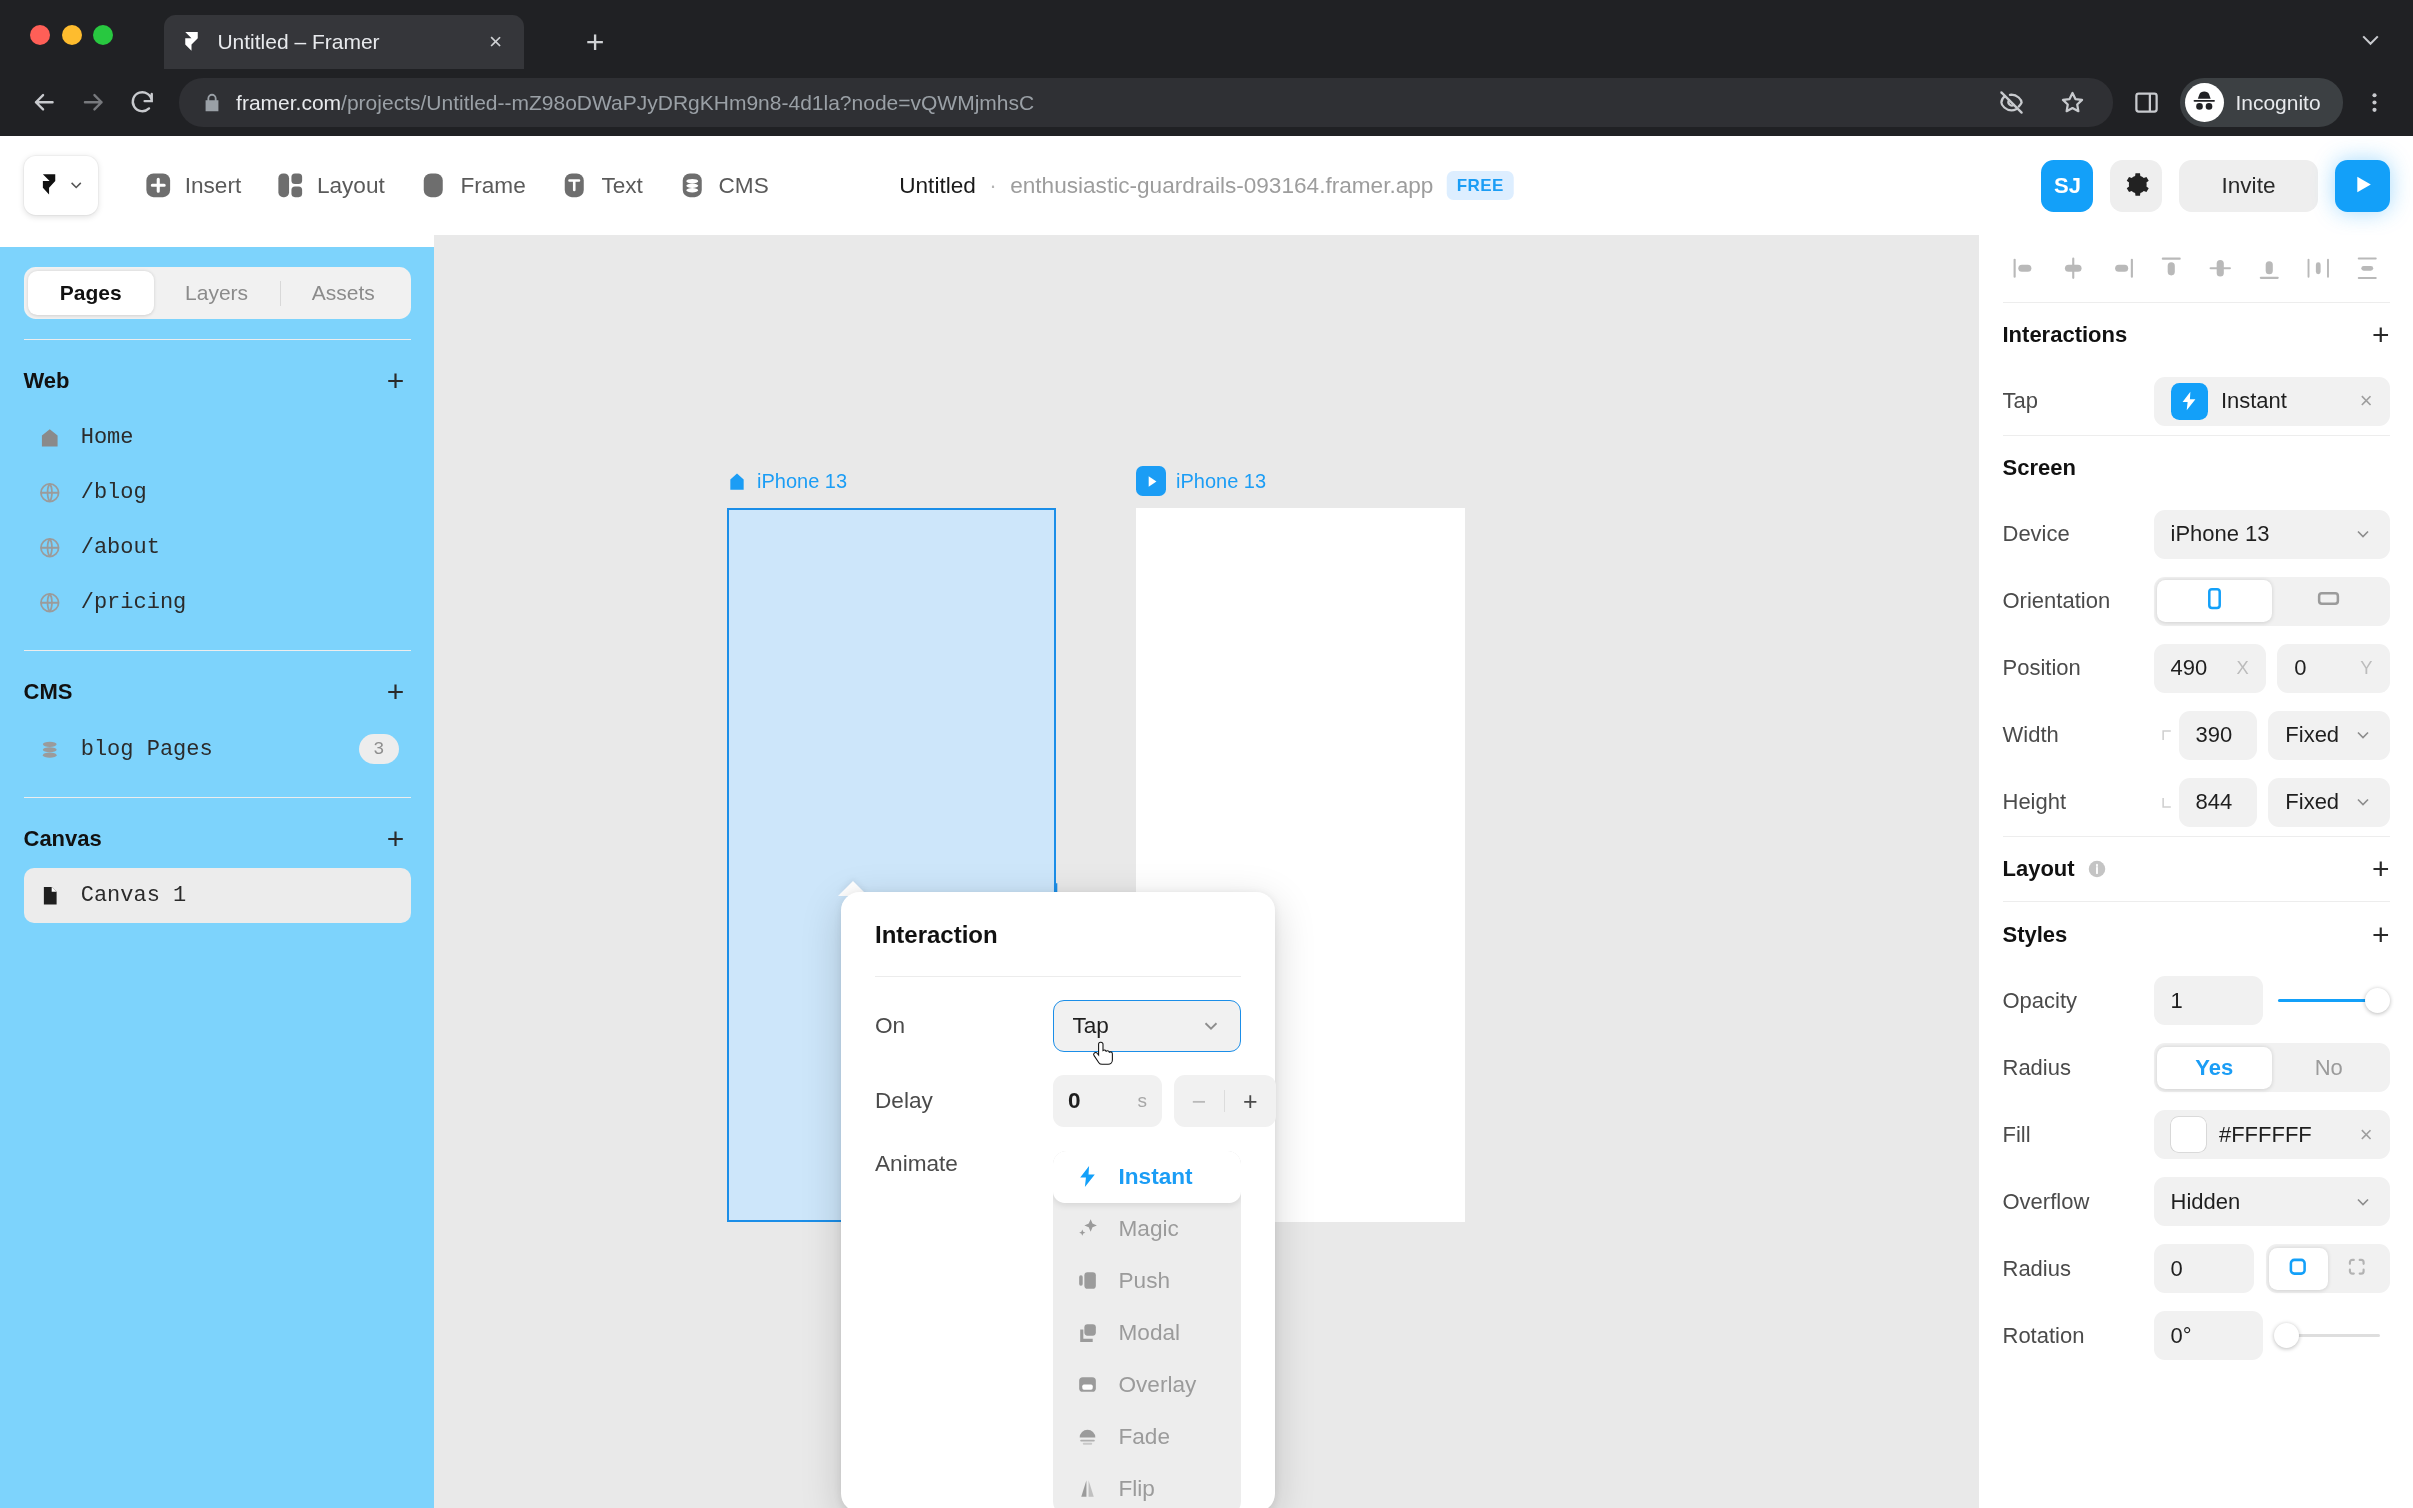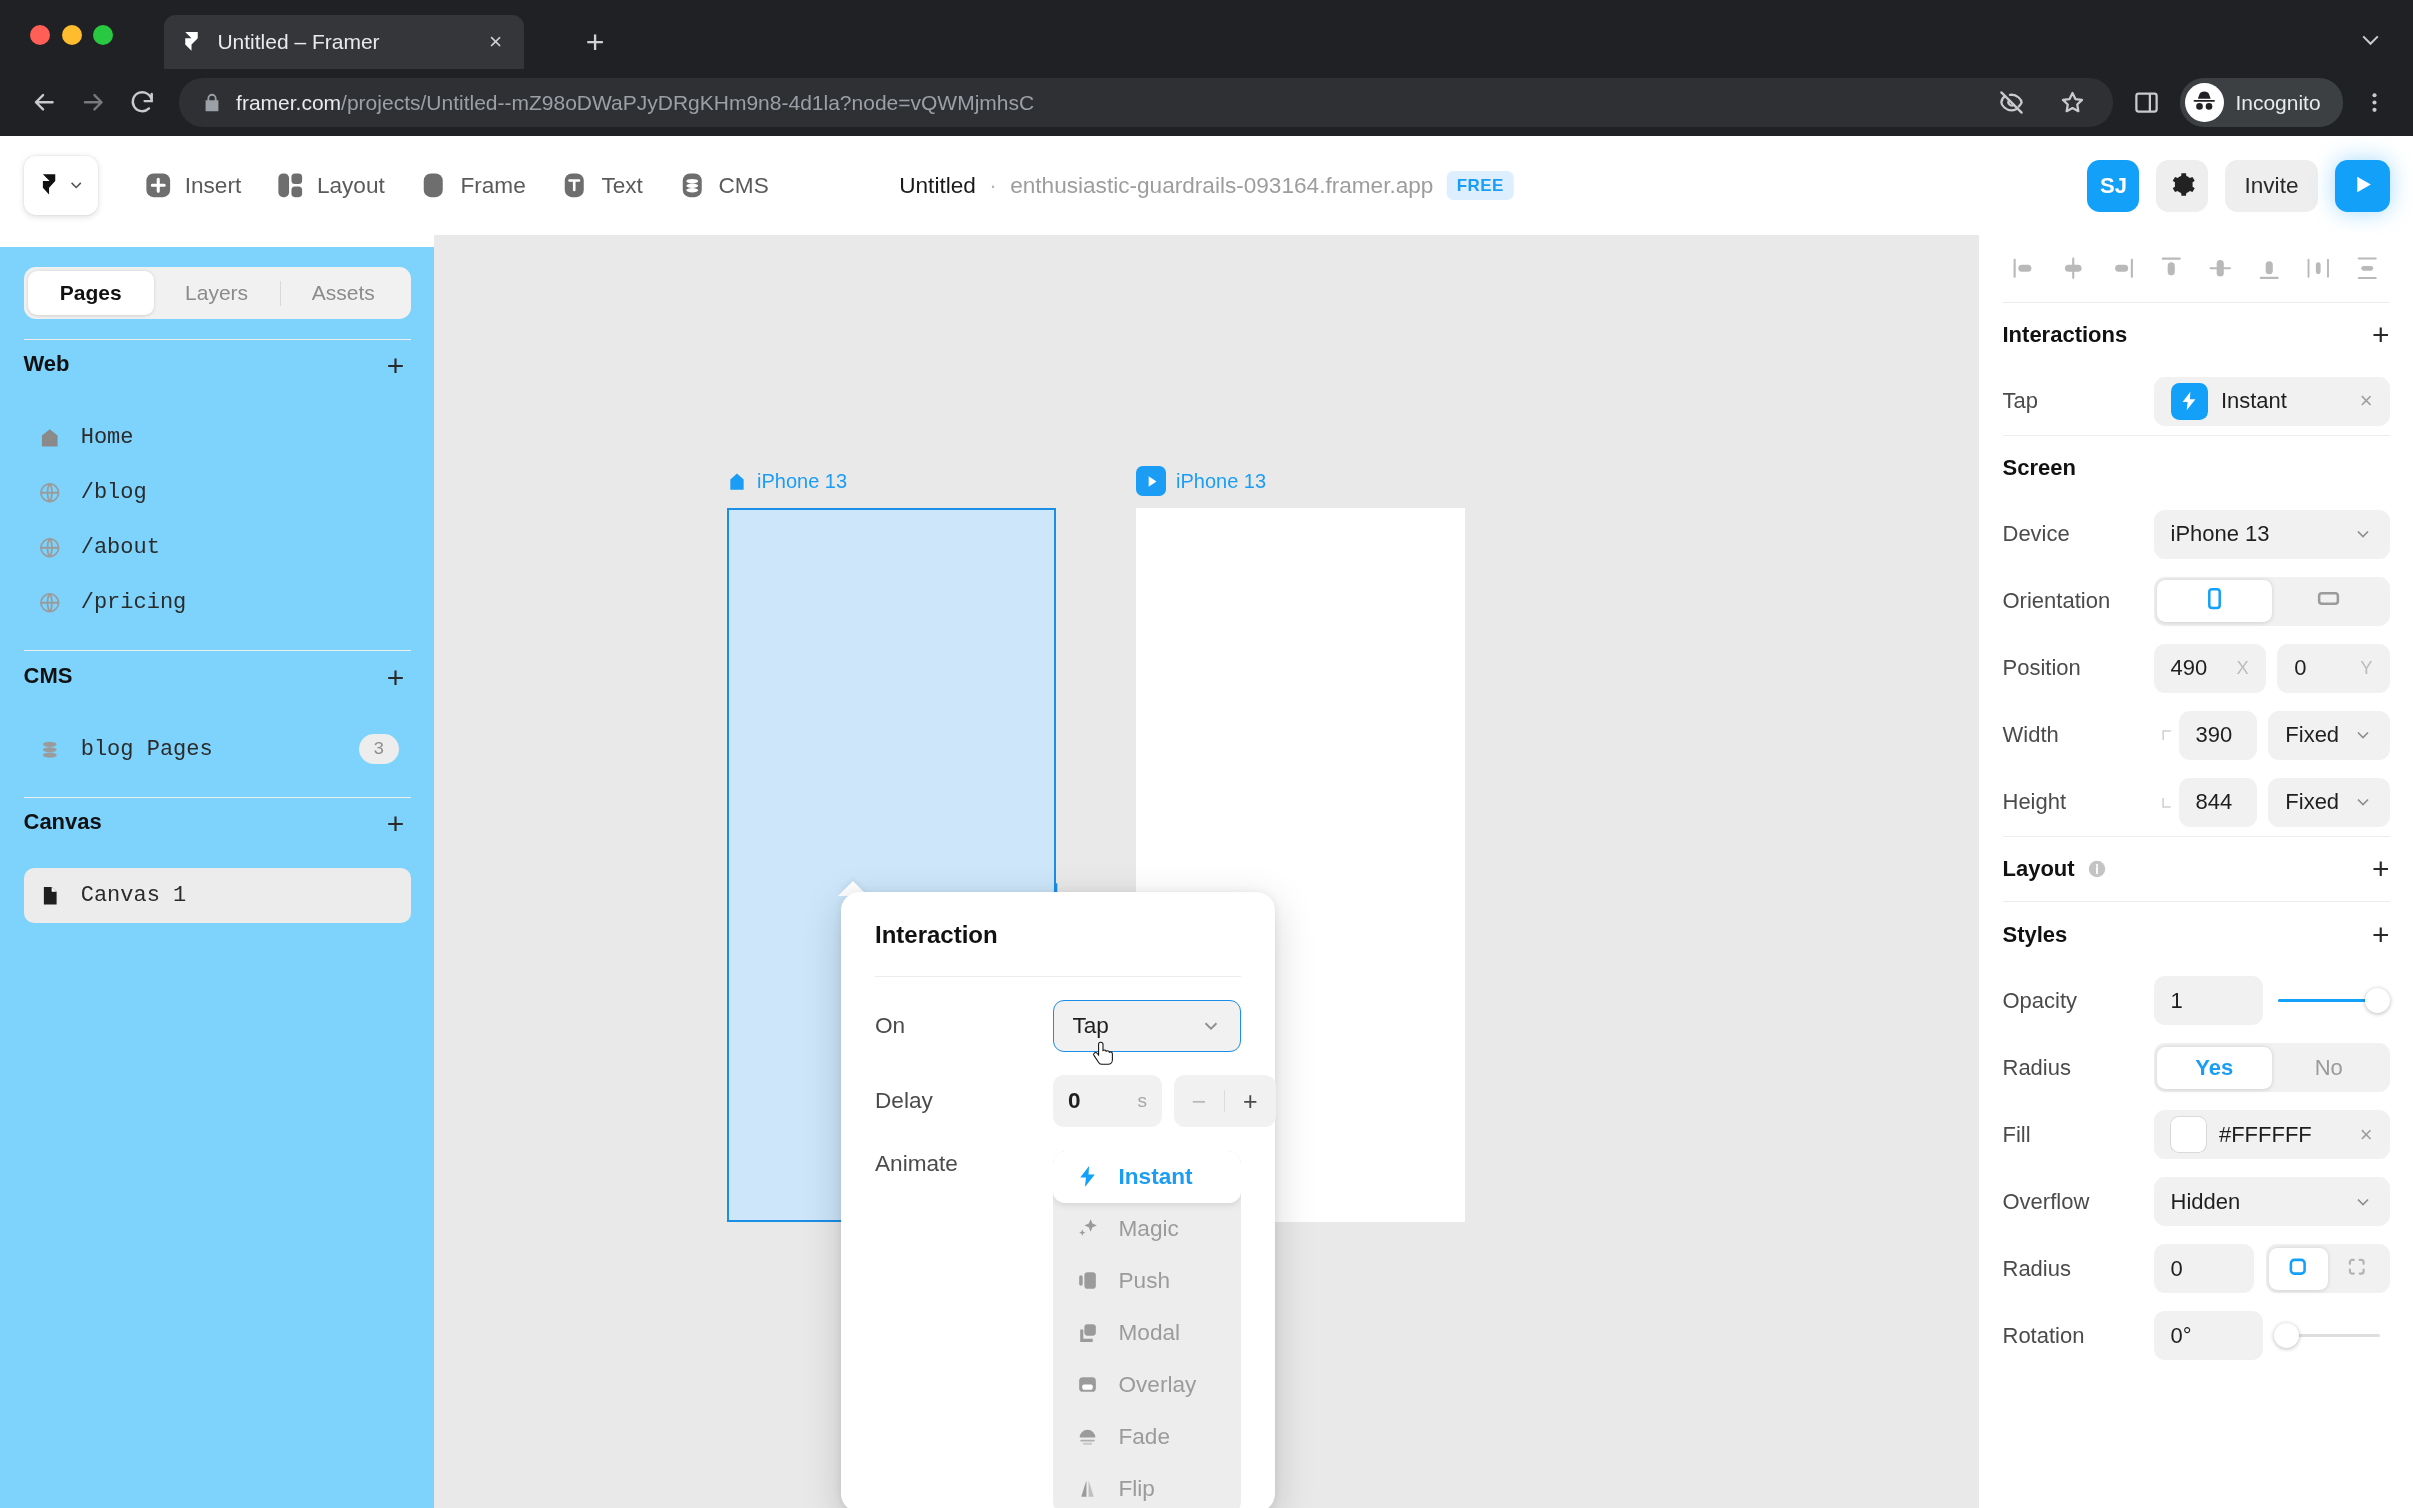--- a/index.html
+++ b/index.html
@@ -122,21 +122,21 @@
   .avatar-sj {
     width: 52px; height: 52px; border-radius: 12.6px; background: #13a0f9;
     color: #fff; font-size: 22px; font-weight: bold;
     display: flex; align-items: center; justify-content: center; flex: none;
   }
   .gear-btn {
     width: 52px; height: 52px; border-radius: 12.6px; background: #eeeeee;
     display: flex; align-items: center; justify-content: center; flex: none;
   }
   .invite-btn {
-    height: 52px; border-radius: 12.6px; background: #eeeeee; padding: 0 19px;
+    height: 52px; border-radius: 12.6px; background: #eeeeee; padding: 0 42px;
     display: flex; align-items: center; justify-content: center; flex: none;
     font-size: 22.6px; color: #2a2a2a;
   }
   .play-btn {
     width: 55px; height: 52px; border-radius: 12.6px; background: #13a0f9;
     display: flex; align-items: center; justify-content: center; flex: none;
     box-shadow: 0 0 22px rgba(19,160,249,.38);
   }
 
   
@@ -152,21 +152,21 @@
     flex: 1; height: 100%; border-radius: 9.2px; display: flex;
     align-items: center; justify-content: center; font-size: 21px; color: #8b8b8b;
   }
   .seg-item.active { background: #fff; color: #111; font-weight: bold;
     box-shadow: 0 0.8px 3.4px rgba(0,0,0,.14); }
   .seg-divider { width: 0.8px; height: 25px; background: #d8d8d8; }
 
   .panel-divider { height: 0.8px; background: #ededed; margin: 20px 0 0; }
 
   .group-head {
-    display: flex; justify-content: space-between;
+    display: flex; align-items: center; justify-content: space-between;
     height: 59px; margin-top: 11.7px;
   }
   .group-title { font-size: 22px; font-weight: bold; color: #111; }
   .plus-btn { font-size: 30px; color: #2a2a2a; line-height: 1; width: 30px; text-align:center; }
 
   .nav-row {
     display: flex; align-items: center; height: 55px; border-radius: 10px;
     padding: 0 11.7px; gap: 17px; font-family: Liberation Mono, monospace;
   }
   .nav-row.selected { background: #ececec; }

